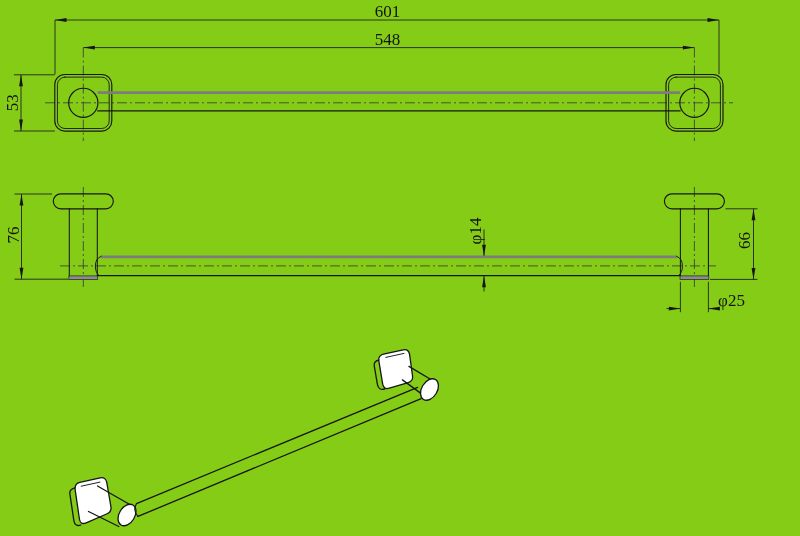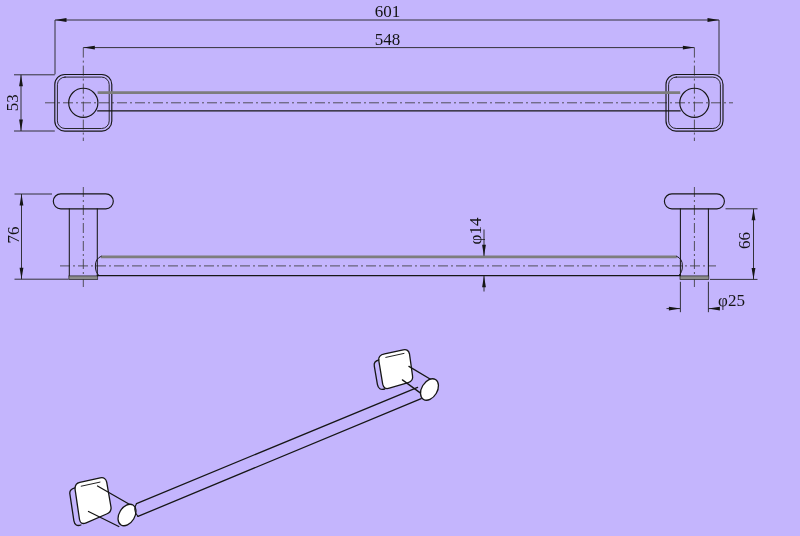--- a/index.html
+++ b/index.html
@@ -1,16 +1,16 @@
 <!DOCTYPE html>
 <html><head>
 <meta charset="utf-8">
 <style>
   html,body { margin:0; padding:0; background:#ffffff; }
-  .canvas { position:relative; width:800px; height:536px; background:#c4b5fd; overflow:hidden;text-align:center; }
+  .canvas { position:relative; width:800px; height:536px; background:#84cc16; overflow:hidden;text-align:center; }
   svg { display:block; }
   .ol   { stroke:#161616; stroke-width:1.15; fill:none; stroke-linecap:round; }
   .iso  { stroke:#161616; stroke-width:1.3;  fill:none; stroke-linecap:round; stroke-linejoin:round; }
   .isof { stroke:#161616; stroke-width:1.3;  fill:#ffffff; stroke-linejoin:round; }
   .thick{ stroke:#7d7d7d; stroke-width:2.7;  fill:none; }
   .diml { stroke:#222222; stroke-width:0.9;  fill:none; }
   .cl   { stroke:#3c3c3c; stroke-width:0.85; fill:none; stroke-dasharray:10 3 2 3; }
   .arr  { fill:#161616; stroke:none; }
   .strip{ fill:#8c8c8c; stroke:#222222; stroke-width:0.7; }
   .dimtext { font-family:"Liberation Serif","DejaVu Serif",serif; font-size:17px; fill:#141414; }

